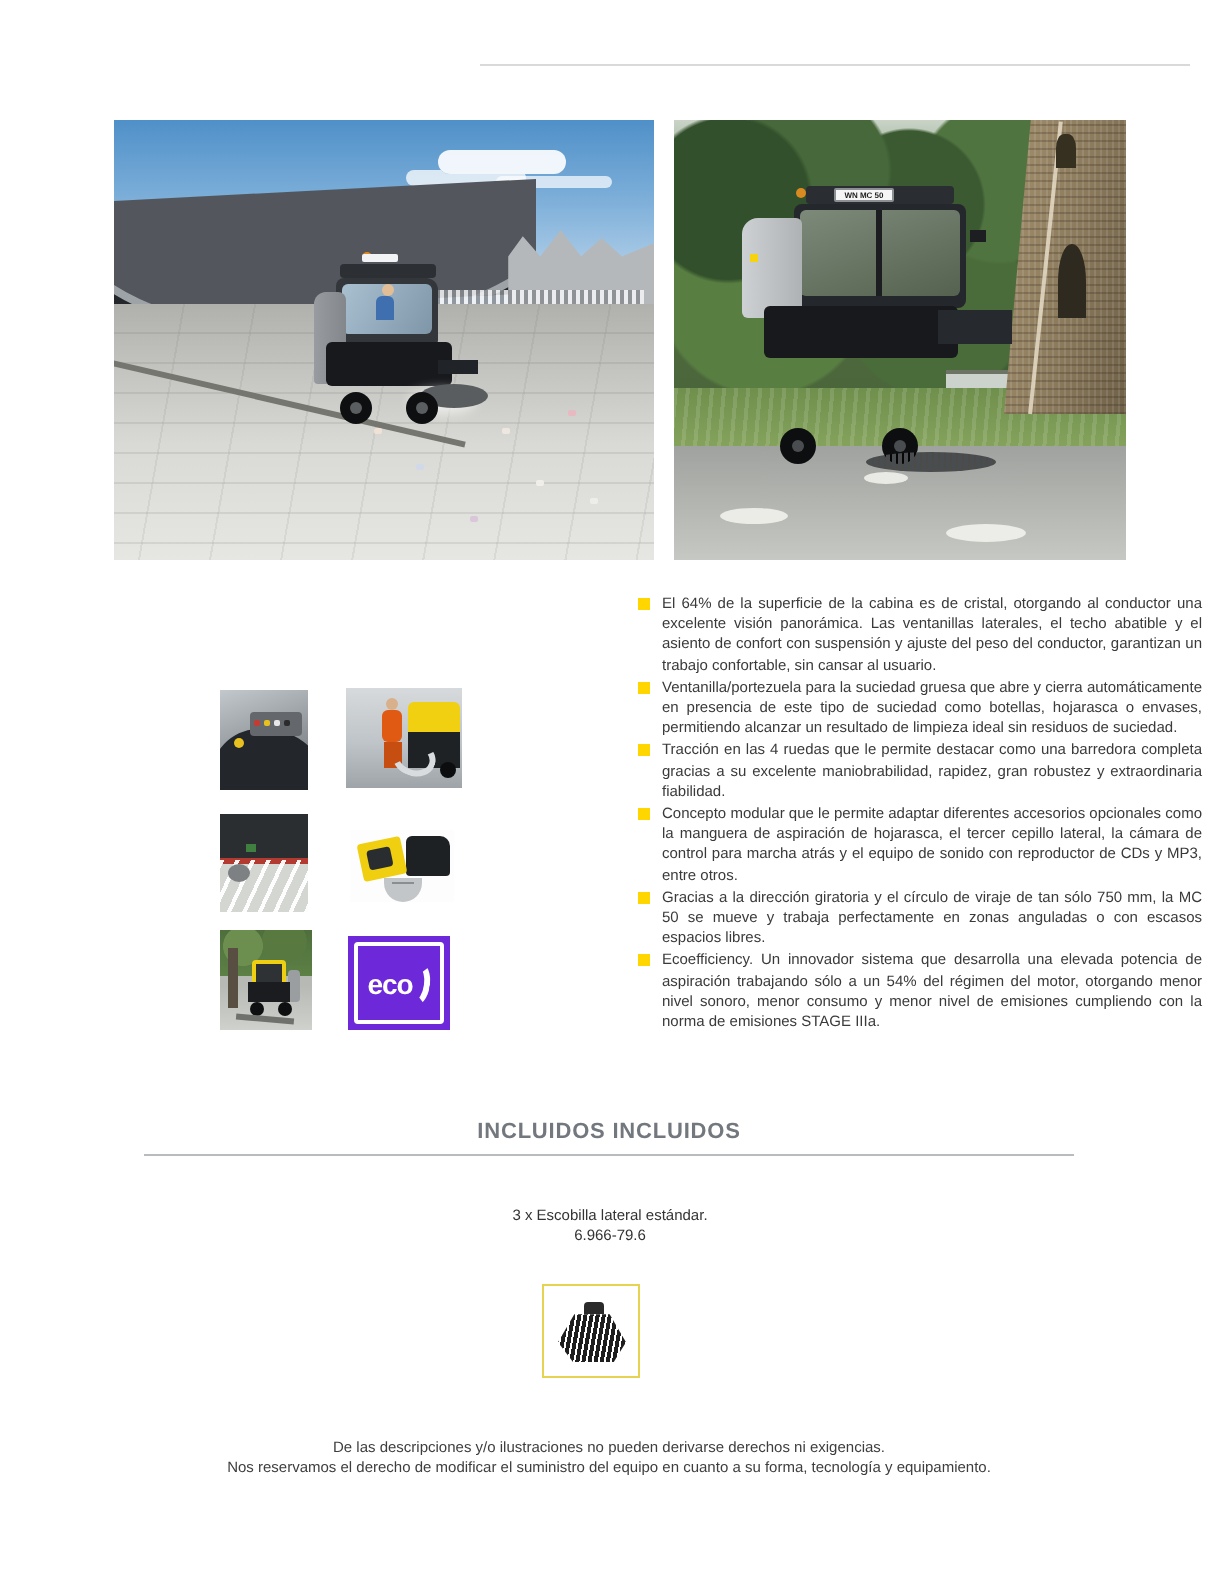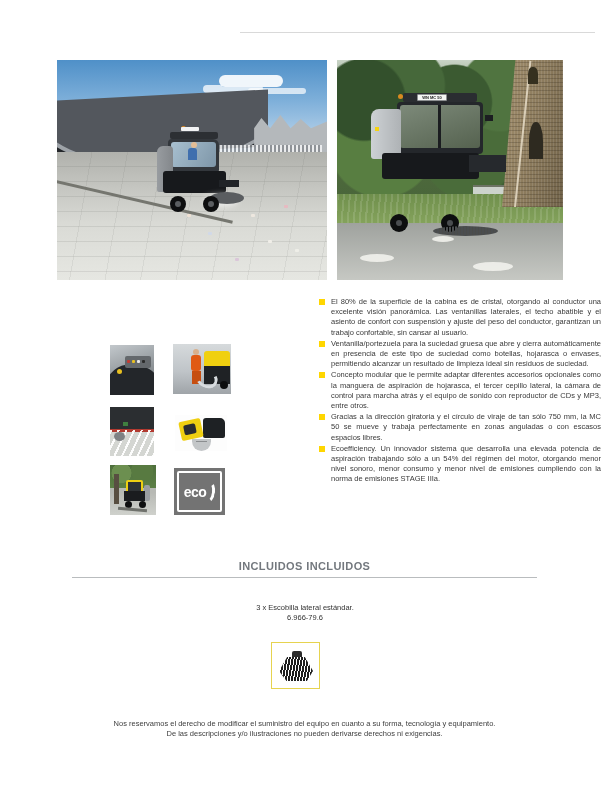--- a/index.html
+++ b/index.html
@@ -150,21 +150,21 @@
                           radial-gradient(circle at 70% 25%, #587a41 0 30%, transparent 31%),
                           linear-gradient(180deg,#4e6f3c,#5d8046); }
   .t5-trunk { position:absolute; left:4px; top:9px; width:5px; height:30px; background:#584e41; }
   .t5-cab   { position:absolute; left:34%; top:30%; width:38%; height:11px; background:#eecf12; border-radius:2px 2px 0 0; }
   .t5-glass { position:absolute; left:2px; top:2px; right:2px; bottom:0; background:#2e3235; }
   .t5-body  { position:absolute; left:30%; top:52%; width:46%; height:10px; background:#1a1c1f; }
   .t5-hop   { position:absolute; left:74%; top:40%; width:12%; height:16px; background:#9a9ea1; border-radius:2px; }
   .t5-wheel { position:absolute; width:7px; height:7px; background:#0e0f10; border-radius:50%; top:72%; }
   .t5-sweep { position:absolute; left:18%; top:86%; width:64%; height:3px; background:#6f716c; transform:rotate(5deg); }
 
-  #thumb-eco { left:174px; top:468px; width:51px; height:47px; background:#737373; }
+  #thumb-eco { left:174px; top:468px; width:51px; height:47px; background:#6d28d9; }
   .eco-inner { position:absolute; left:3px; top:3px; right:3px; bottom:3px; border:2.5px solid #ffffff;
                border-radius:2px; display:flex; align-items:center; justify-content:center; }
   .eco-text { color:#ffffff; font-weight:bold; font-size:14px; letter-spacing:-.5px; }
   .eco-swoosh { width:13px; height:22px; border:3px solid transparent; border-right-color:#ffffff;
                 border-radius:50%; margin-left:-4px; transform:rotate(8deg); }
 
   
   #feature-list { position:absolute; left:319px; top:297px; width:282px; list-style:none; }
   #feature-list li { position:relative; padding-left:12px; margin-bottom:1px; font-size:7.5px; line-height:10.2px;
                      color:#3a3a3a; text-align:justify; }
@@ -321,37 +321,38 @@
   </div>
 
   <div class="thumb" id="thumb-eco">
     <div class="eco-inner">
       <span class="eco-text">eco</span>
       <span class="eco-swoosh"></span>
     </div>
   </div>
 
   <ul id="feature-list">
-    <li><span class="bullet-sq"></span><span>El 80% de la superficie de la cabina es de cristal, otorgando al conductor una excelente visión panorámica. Las ventanillas laterales, el techo abatible y el asiento de confort con suspensión y ajuste del peso del conductor, garantizan un trabajo confortable, sin cansar al usuario.</span></li>
+    <li><span class="bullet-sq"></span><span>El 64% de la superficie de la cabina es de cristal, otorgando al conductor una excelente visión panorámica. Las ventanillas laterales, el techo abatible y el asiento de confort con suspensión y ajuste del peso del conductor, garantizan un trabajo confortable, sin cansar al usuario.</span></li>
     <li><span class="bullet-sq"></span><span>Ventanilla/portezuela para la suciedad gruesa que abre y cierra automáticamente en presencia de este tipo de suciedad como botellas, hojarasca o envases, permitiendo alcanzar un resultado de limpieza ideal sin residuos de suciedad.</span></li>
+    <li><span class="bullet-sq"></span><span>Tracción en las 4 ruedas que le permite destacar como una barredora completa gracias a su excelente maniobrabilidad, rapidez, gran robustez y extraordinaria fiabilidad.</span></li>
     <li><span class="bullet-sq"></span><span>Concepto modular que le permite adaptar diferentes accesorios opcionales como la manguera de aspiración de hojarasca, el tercer cepillo lateral, la cámara de control para marcha atrás y el equipo de sonido con reproductor de CDs y MP3, entre otros.</span></li>
     <li><span class="bullet-sq"></span><span>Gracias a la dirección giratoria y el círculo de viraje de tan sólo 750 mm, la MC 50 se mueve y trabaja perfectamente en zonas anguladas o con escasos espacios libres.</span></li>
     <li><span class="bullet-sq"></span><span>Ecoefficiency. Un innovador sistema que desarrolla una elevada potencia de aspiración trabajando sólo a un 54% del régimen del motor, otorgando menor nivel sonoro, menor consumo y menor nivel de emisiones cumpliendo con la norma de emisiones STAGE IIIa.</span></li>
   </ul>
 
   <div class="acc-heading">INCLUIDOS INCLUIDOS</div>
   <div class="acc-rule"></div>
 
   <div class="acc-item">
     <div>3 x Escobilla lateral estándar.</div>
     <div>6.966-79.6</div>
   </div>
   <div class="acc-box">
     <div class="acc-cap"></div>
     <div class="acc-brush"></div>
   </div>
 
   <div class="footer">
+    <div>De las descripciones y/o ilustraciones no pueden derivarse derechos ni exigencias.</div>
     <div>Nos reservamos el derecho de modificar el suministro del equipo en cuanto a su forma, tecnología y equipamiento.</div>
-    <div>De las descripciones y/o ilustraciones no pueden derivarse derechos ni exigencias.</div>
   </div>
 
 </div>
 
 </body></html>

